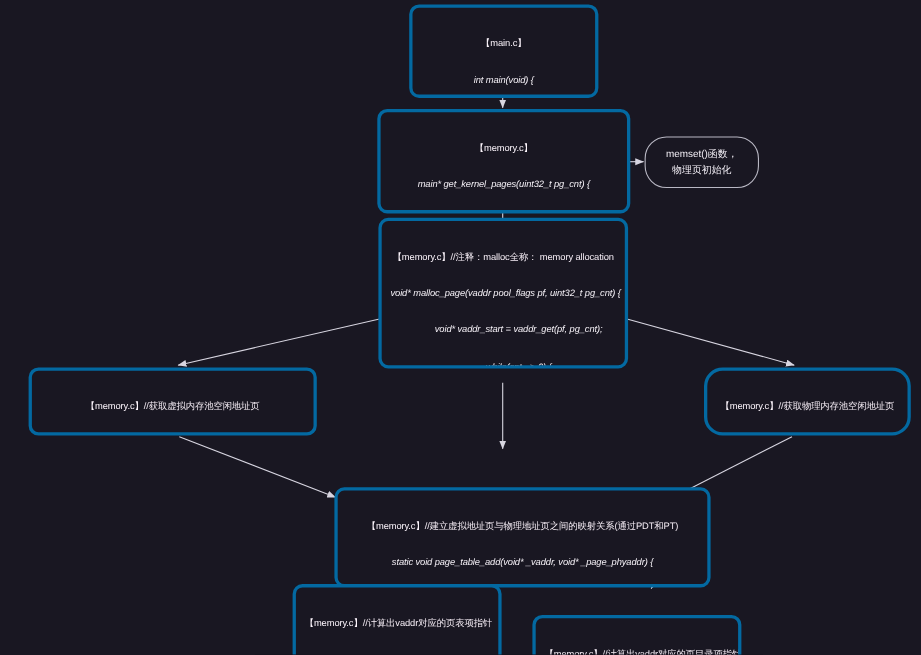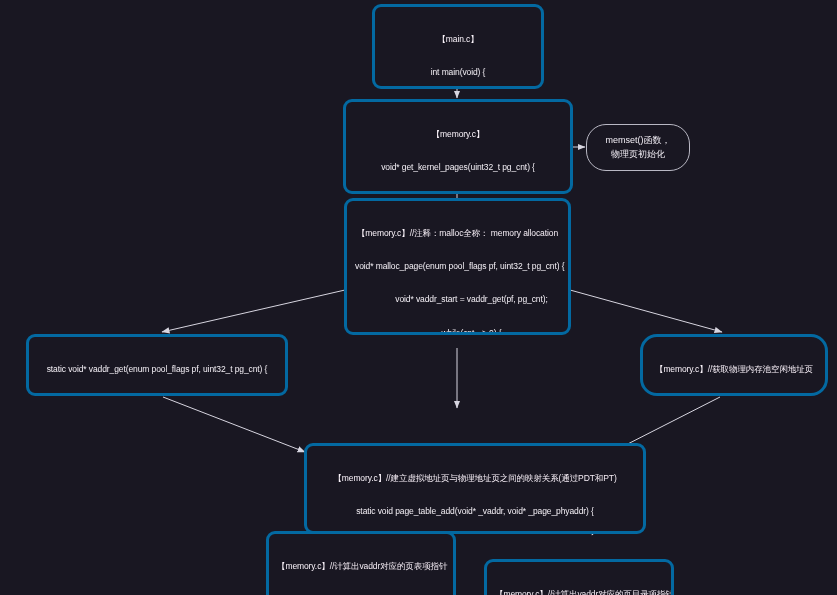--- a/index.html
+++ b/index.html
@@ -37,21 +37,21 @@
     overflow: hidden;
     text-align: center;
   }
   .code {
     font-family: "Liberation Sans", "DejaVu Sans", sans-serif;
     font-size: 8.5px;
     letter-spacing: -0.1px;
   }
   .hdr { color: #fbf4fb; }
   .cmt { color: #f6eef6; }
-  .plain { color: #f4f0f6; }
+  .plain { color: #f4f0f6; font-style: italic; }
   .note {
     position: absolute;
     border: 1px solid #b9b8c4;
     border-radius: 9px;
     background: #191722;
     color: #f2eef5;
     display: flex;
     align-items: center;
     justify-content: center;
     text-align: center;
@@ -93,49 +93,50 @@
     <span class="ln plain">int main(void) {</span>
     
     
     
     
     
   </div>
 
   <div class="node code" style="left:343px; top:99px; width:230px; height:95px;">
     <span class="ln hdr">【memory.c】</span>
-    <span class="ln plain">void* get_kernel_pages(uint32_t pg_cnt) {</span>
+    <span class="ln plain">main* get_kernel_pages(uint32_t pg_cnt) {</span>
     <span class="ln plain i1">void* vaddr = malloc_page(PF_KERNEL, pg_cnt);</span>
     
     
     
     
     
   </div>
 
   <div class="note" style="left:586px; top:124px; width:104px; height:47px;border-radius:20px;">
     <span>memset()函数，
 物理页初始化</span>
   </div>
 
   <div class="node code" style="left:344px; top:198px; width:227px; height:137px;">
     <span class="ln"><span class="hdr">【memory.c】</span><span class="cmt">//注释：malloc全称： memory allocation</span></span>
-    <span class="ln plain">void* malloc_page(enum pool_flags pf, uint32_t pg_cnt) {</span>
+    <span class="ln plain">void* malloc_page(vaddr pool_flags pf, uint32_t pg_cnt) {</span>
     <span class="ln plain i1">void* vaddr_start = vaddr_get(pf, pg_cnt);</span>
     <span class="ln plain i1">while(cnt-- &gt; 0) {</span>
     
     <span class="ln plain i2"></span>
     
     
     
     
     
   </div>
 
   <div class="node code" style="left:26px; top:334px; width:262px; height:62px;">
+    <span class="ln"><span class="hdr">【memory.c】</span><span class="cmt">//获取虚拟内存池空闲地址页</span></span>
     <span class="ln plain">static void* vaddr_get(enum pool_flags pf, uint32_t pg_cnt) {</span>
     
     
   </div>
 
   <div class="node code" style="left:640px; top:334px; width:188px; height:62px;border-radius:17px;">
     <span class="ln"><span class="hdr">【memory.c】</span><span class="cmt">//获取物理内存池空闲地址页</span></span>
     <span class="ln plain">static void* palloc(struct pool* m_pool) {</span>
     
     

